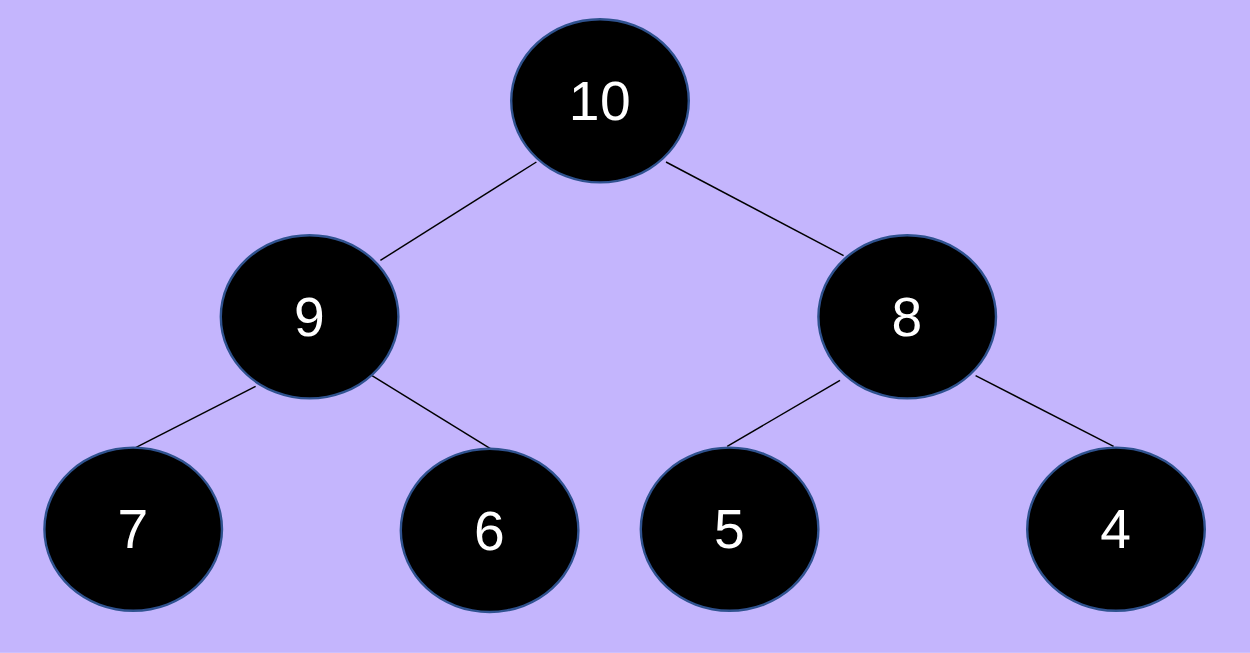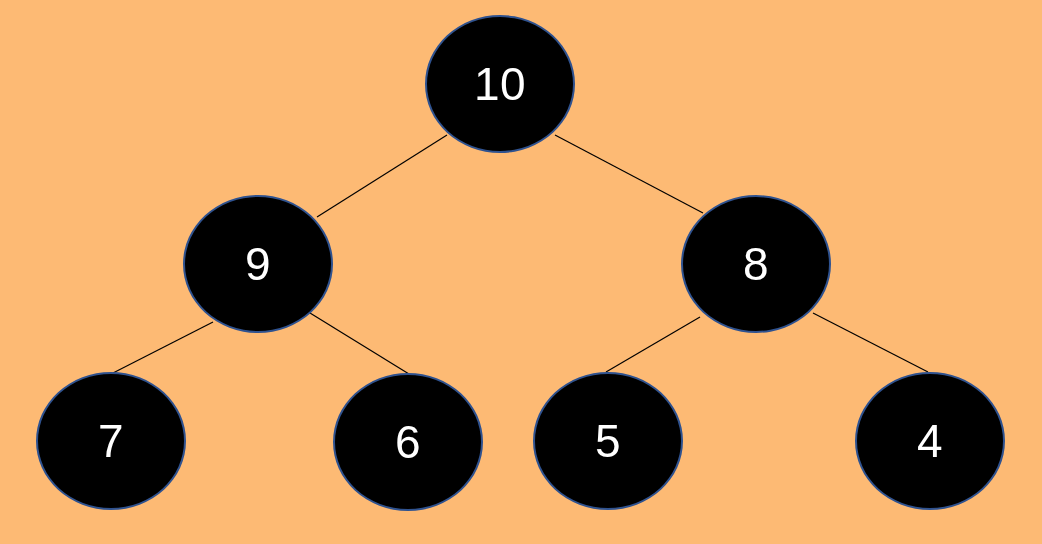--- a/index.html
+++ b/index.html
@@ -40,21 +40,21 @@
   .node-label {
     font-size: 46px;
     line-height: 1;
     letter-spacing: 0.5px;
     user-select: none;
   }
 </style>
 </head>
 <body>
 
-<div id="canvas" style="background: #fdba74;">
+<div id="canvas" style="background: #c4b5fd;">
   <svg id="edges" viewBox="0 0 1042 544" xmlns="http://www.w3.org/2000/svg">
       <line x1="447" y1="135" x2="317" y2="217" stroke="#000000" stroke-width="1.2"></line>
       <line x1="555" y1="135" x2="703" y2="213" stroke="#000000" stroke-width="1.2"></line>
       <line x1="213" y1="322" x2="113" y2="373" stroke="#000000" stroke-width="1.2"></line>
       <line x1="310" y1="313" x2="409" y2="374" stroke="#000000" stroke-width="1.2"></line>
       <line x1="700" y1="317" x2="606" y2="372" stroke="#000000" stroke-width="1.2"></line>
       <line x1="813" y1="313" x2="928" y2="372" stroke="#000000" stroke-width="1.2"></line>
     </svg>
 
   <div class="node" style="left: 500px; top: 84px; background: rgb(0, 0, 0); border-color: rgb(47, 82, 143); color: rgb(255, 255, 255);">

